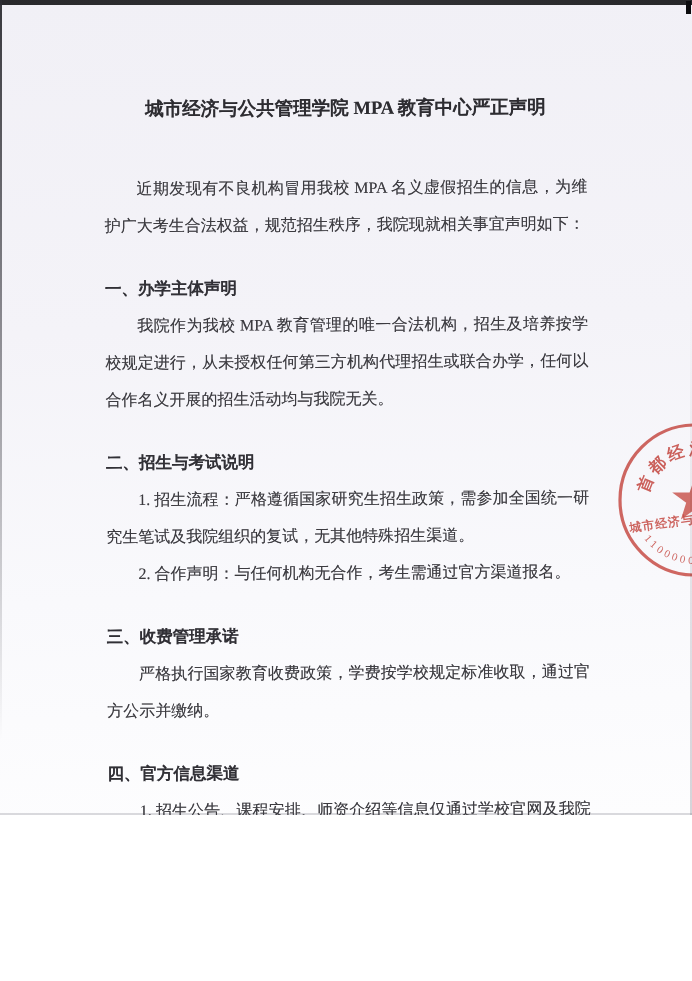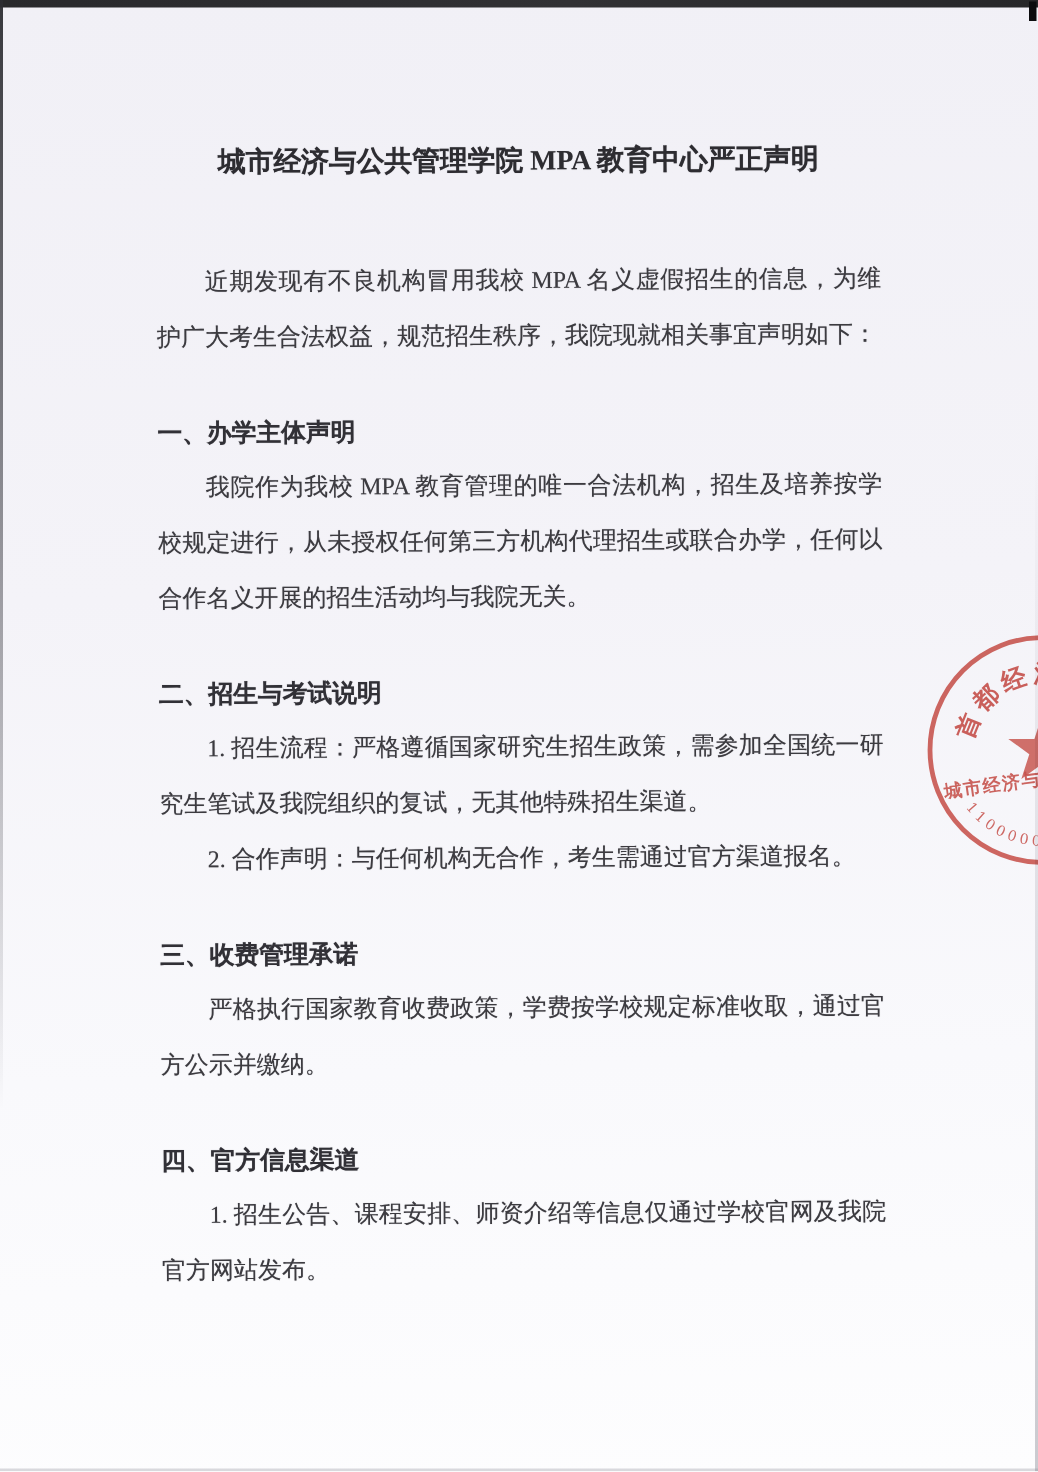--- a/index.html
+++ b/index.html
@@ -3,21 +3,21 @@
 <meta charset="utf-8">
 <style>
   html, body { margin: 0; padding: 0; }
   body {
     width: 692px; height: 981px;
     font-family: "Liberation Serif", "DejaVu Serif", serif;
     background: #fff;
   }
   .page {
     position: relative;
-    width: 692px; height: 981px;
+    width: 692px; height: 815px;
     overflow: hidden;
     background: linear-gradient(178deg, #f1f0f6 0%, #f4f3f8 40%, #f9f9fc 72%, #fdfdfe 100%);
   }
   
   .edge-top {
     position: absolute; left: 0; top: 0; width: 692px; height: 5px;
     background: linear-gradient(90deg, #29292c 0%, #313134 55%, #272729 100%);
   }
   .edge-left {
     position: absolute; left: 0; top: 0; width: 2px; height: 740px;

